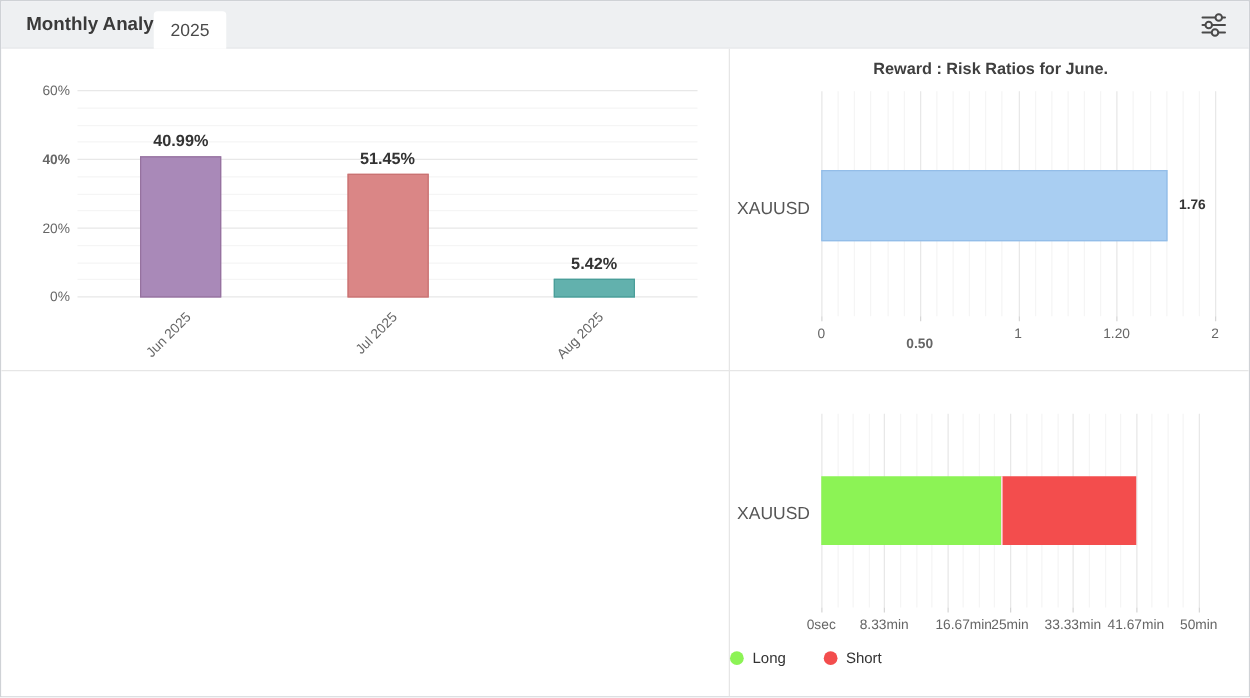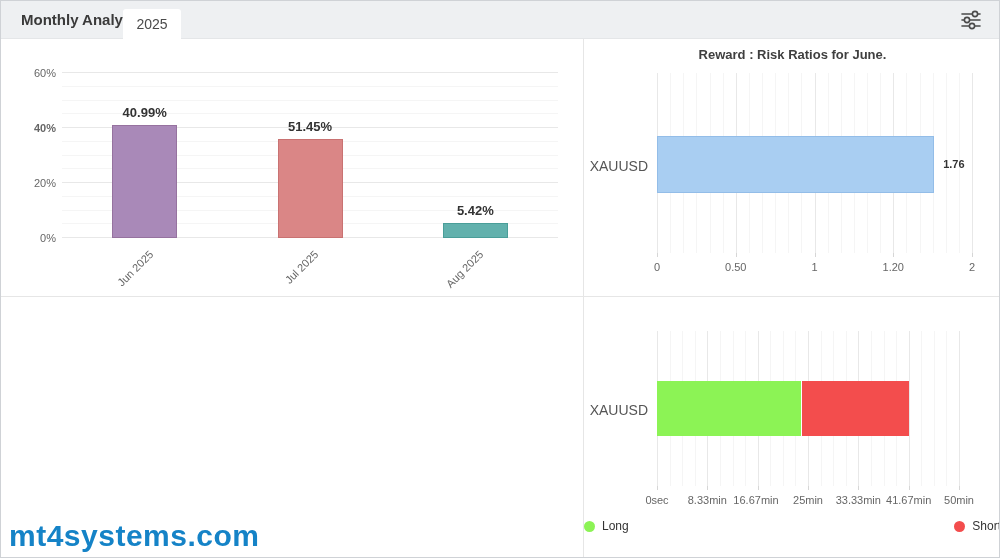--- a/index.html
+++ b/index.html
@@ -45,21 +45,21 @@
   .rr-val{position:absolute;font-size:11px;font-weight:bold;color:#333;}
   .cat-label{position:absolute;font-size:14px;color:#555;text-align:right;left:0;width:64px;}
 
   
   #pie{position:absolute;left:200px;top:42px;width:184px;height:184px;border-radius:50%;cursor:pointer;}
   #pie-line{position:absolute;left:291px;top:42px;width:2px;height:92px;background:#fff;}
   #pie-conn{position:absolute;left:292px;top:226px;width:11px;height:9px;border-left:1px solid #999;border-bottom:1px solid #999;}
   #pie-label{position:absolute;left:309px;top:229px;font-size:11px;font-weight:bold;color:#333;}
 
   
-  .legend{position:absolute;left:0;right:0;top:222px;display:flex;justify-content:space-between;gap:30px;}
+  .legend{position:absolute;left:0;right:0;top:222px;display:flex;justify-content:flex-start;gap:30px;}
   .legend-item{display:flex;align-items:center;gap:7px;font-size:12px;color:#333;cursor:pointer;}
   .legend-dot{width:11px;height:11px;border-radius:50%;}
 
   .watermark{position:absolute;left:8px;bottom:4px;font-size:30px;font-weight:bold;letter-spacing:.5px;cursor:pointer;}
 </style>
 </head>
 <body>
 
 <div class="page">
 
@@ -139,21 +139,21 @@
         <div class="gl-v major" style="left: 236.25px;"></div>
         <div class="gl-v minor" style="left: 249.375px;"></div>
         <div class="gl-v minor" style="left: 262.5px;"></div>
         <div class="gl-v minor" style="left: 275.625px;"></div>
         <div class="gl-v minor" style="left: 288.75px;"></div>
         <div class="gl-v minor" style="left: 301.875px;"></div>
         <div class="gl-v major" style="left: 315px;"></div>
         <div class="tickmark" style="left: 0px; top: 180px;"></div>
         <div class="xtick" style="left: -20px; width: 40px; top: 188px;">0</div>
         <div class="tickmark" style="left: 78.75px; top: 180px;"></div>
-        <div class="xtick" style="left: 58.75px; width: 40px; top: 188px;">0.50</div>
+        <div class="xtick" style="left: 58.75px; width: 40px; top: 196px; font-weight: bold;">0.50</div>
         <div class="tickmark" style="left: 157.5px; top: 180px;"></div>
         <div class="xtick" style="left: 137.5px; width: 40px; top: 188px;">1</div>
         <div class="tickmark" style="left: 236.25px; top: 180px;"></div>
         <div class="xtick" style="left: 216.25px; width: 40px; top: 188px;">1.20</div>
         <div class="tickmark" style="left: 315px; top: 180px;"></div>
         <div class="xtick" style="left: 295px; width: 40px; top: 188px;">2</div>
         <div class="hbar" style="left: 0px; top: 63px; height: 57px; width: 277.2px; background: rgb(169, 206, 242); border: 1px solid rgb(147, 189, 232);"></div>
         <div class="rr-val" style="left: 286.2px; top: 85px;">1.76</div>
       </div>
     <div class="cat-label" id="rr-cat" style="top: 119px;">XAUUSD</div>
@@ -185,21 +185,21 @@
         <div class="gl-v major" style="left: 251.667px;"></div>
         <div class="gl-v minor" style="left: 264.25px;"></div>
         <div class="gl-v minor" style="left: 276.833px;"></div>
         <div class="gl-v minor" style="left: 289.417px;"></div>
         <div class="gl-v major" style="left: 302px;"></div>
         <div class="tickmark" style="left: 0px; top: 155px;"></div>
         <div class="xtick" style="left: -28px; width: 56px; top: 163px;">0sec</div>
         <div class="tickmark" style="left: 50.3132px; top: 155px;"></div>
         <div class="xtick" style="left: 22.3132px; width: 56px; top: 163px;">8.33min</div>
         <div class="tickmark" style="left: 100.687px; top: 155px;"></div>
-        <div class="xtick" style="left: 71px; width: 56px; top: 163px;">16.67min</div>
+        <div class="xtick" style="left: 86px; width: 56px; top: 163px;">16.67min</div>
         <div class="tickmark" style="left: 151px; top: 155px;"></div>
         <div class="xtick" style="left: 123px; width: 56px; top: 163px;">25min</div>
         <div class="tickmark" style="left: 201.313px; top: 155px;"></div>
         <div class="xtick" style="left: 173.313px; width: 56px; top: 163px;">33.33min</div>
         <div class="tickmark" style="left: 251.687px; top: 155px;"></div>
         <div class="xtick" style="left: 223.687px; width: 56px; top: 163px;">41.67min</div>
         <div class="tickmark" style="left: 302px; top: 155px;"></div>
         <div class="xtick" style="left: 274px; width: 56px; top: 163px;">50min</div>
         <div class="hbar" style="left: 0px; top: 50px; height: 55px; width: 143.752px; background: rgb(140, 243, 85);"></div>
         <div class="hbar" style="left: 143.752px; top: 50px; height: 55px; width: 108.116px; background: rgb(243, 77, 77); border-left: 1px solid rgb(255, 255, 255);"></div>
@@ -210,14 +210,13 @@
           <div class="legend-dot" style="background: rgb(140, 243, 85);"></div>
           <div>Long</div>
         </div>
         <div class="legend-item">
           <div class="legend-dot" style="background: rgb(243, 77, 77);"></div>
           <div>Short</div>
         </div>
       </div>
   </div>
 
-  <div class="watermark" style="color: rgb(21, 131, 199);">mt4systems.com</div>
 </div>
 
 </body></html>

